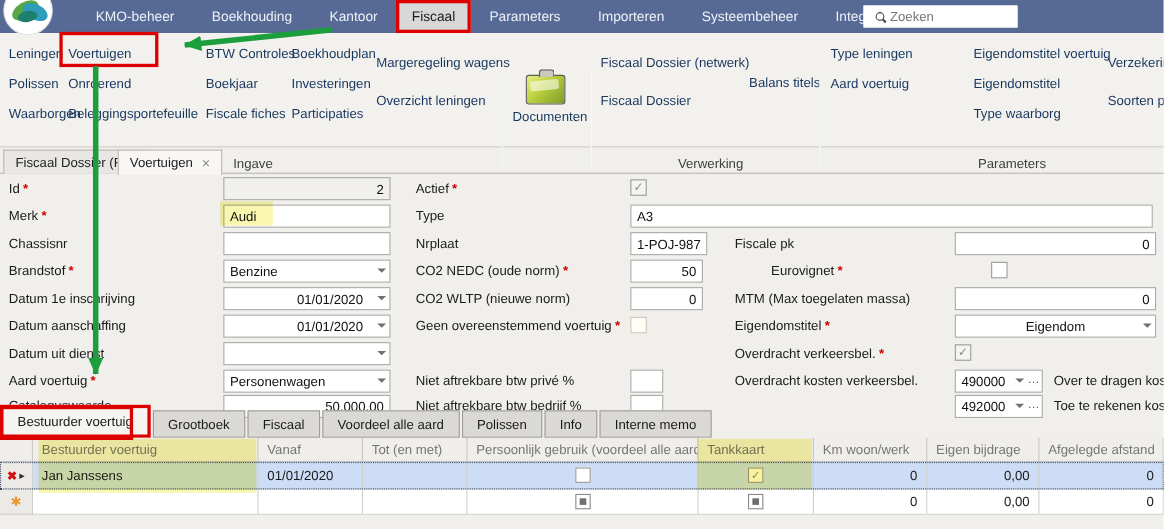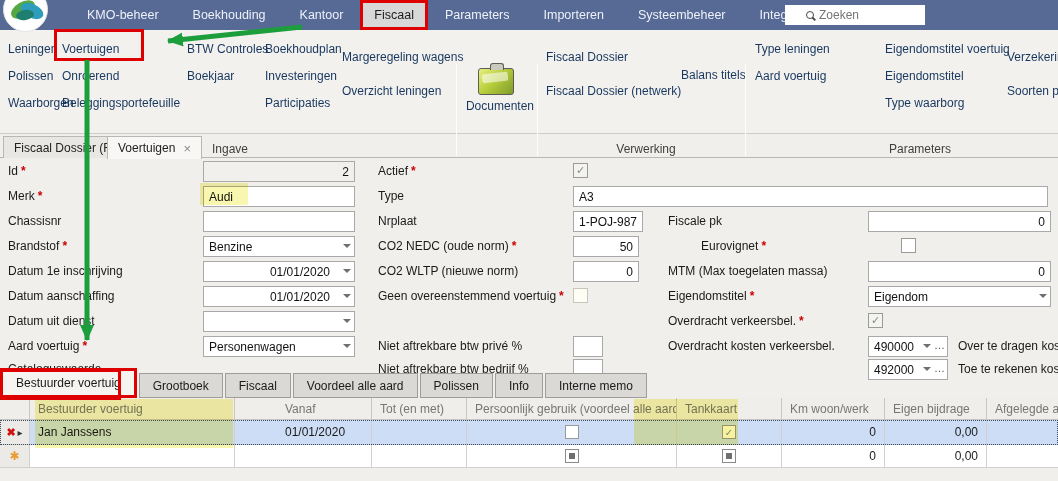--- a/index.html
+++ b/index.html
@@ -27,21 +27,21 @@
   .menu-item {
     color:#eef1f8; padding:0 17px; height:30px; display:flex; align-items:center;
     cursor:default; white-space:nowrap; font-size:12.5px;
   }
   .menu-item.boxed {
     background:#d8d8d8; color:#1b1b1b; border:3px solid #de0000;
     height:30px; padding:0 11px;
   }
   .searchbox {
     position:absolute; left:785px; top:5px; width:140px; height:20px;
-    background:#fff; border:1px solid #fff; display:flex; align-items:center; padding:0 20px; gap:5px;
+    background:#fff; border:1px solid #fff; display:flex; align-items:center; padding:0 10px; gap:5px;
   }
   .mag { position:relative; width:8px; height:8px; flex:0 0 auto; }
   .mag::before { content:""; position:absolute; left:0; top:0; width:6px; height:6px; border:1.4px solid #4a4a4a; border-radius:50%; }
   .mag::after { content:""; position:absolute; width:4px; height:1.6px; background:#4a4a4a; transform:rotate(45deg); right:-2px; bottom:-1px; }
   .searchbox input { border:none; outline:none; width:110px; font:12px "Liberation Sans",sans-serif; color:#222; background:transparent; }
 
   
   .ribbon { position:absolute; left:0; top:30px; width:1058px; height:104px; background:#f3f1ee; border-bottom:1px solid #cfcdc8; }
   .rcol { position:absolute; display:flex; flex-direction:column; }
   .rlink { color:#17375e; height:27px; line-height:27px; white-space:nowrap; cursor:default; }
@@ -90,21 +90,21 @@
 
   
   .grid { position:absolute; left:0; top:398px; width:1058px; }
   .grow { display:flex; width:1058px; }
   .gcell { border-right:1px solid #d2d0cc; padding:0 8px; display:flex; align-items:center;
     white-space:nowrap; overflow:hidden; }
   .ghead { height:22px; background:#f0eeeb; border-bottom:1px solid #c6c4c0; color:#767676; }
   .ghead .gcell { border-right:1px solid #c9c7c3; }
   .gc0 { width:30px; flex:0 0 30px; justify-content:center; padding:0; }
   .gc1 { width:205px; flex:0 0 205px; }
-  .gc2 { width:95px; flex:0 0 95px;margin-left:42px; }
+  .gc2 { width:95px; flex:0 0 95px; }
   .gc3 { width:95px; flex:0 0 95px; }
   .gc4 { width:210px; flex:0 0 210px; justify-content:center; }
   .gc5 { width:105px; flex:0 0 105px; justify-content:center; }
   .gc6 { width:103px; flex:0 0 103px; justify-content:flex-end; }
   .gc7 { width:102px; flex:0 0 102px; justify-content:flex-end; }
   .gc8 { width:113px; flex:0 0 113px; justify-content:flex-end; }
   .ghead .gc4, .ghead .gc5 { justify-content:flex-start; }
   .ghead .gc6, .ghead .gc7, .ghead .gc8 { justify-content:flex-start; }
   .rowsel { height:25px; background:#eceae7; border-bottom:1px solid #d2d0cc; }
   .drow1 { height:25px; background:#cdddf5; outline:1px dotted #3c4a66; outline-offset:-1px; border-bottom:1px solid #c0cce0; }
@@ -159,42 +159,43 @@
       <span class="rlink">Waarborgen</span>
     </div>
     <div class="rcol" style="left:62px; top:6px;">
       <span class="rlink">Voertuigen</span>
       <span class="rlink">Onroerend</span>
       <span class="rlink">Beleggingsportefeuille</span>
     </div>
     <div class="rcol" style="left:187px; top:6px;">
       <span class="rlink">BTW Controles</span>
       <span class="rlink">Boekjaar</span>
+      <span class="rlink">Fiscale fiches</span>
     </div>
     <div class="rcol" style="left:265px; top:6px;">
       <span class="rlink">Boekhoudplan</span>
       <span class="rlink">Investeringen</span>
       <span class="rlink">Participaties</span>
     </div>
     <div class="rcol" style="left:342px; top:14px; gap:7px;">
       <span class="rlink">Margeregeling wagens</span>
       <span class="rlink">Overzicht leningen</span>
     </div>
     <div class="rgroup-label" style="left:120px; width:220px;">Ingave</div>
     <div class="rdiv" style="left:456px;"></div>
 
     <div class="doc-block">
       <div class="briefcase"></div>
       <div class="doc-label">Documenten</div>
     </div>
     <div class="rdiv" style="left:537px;"></div>
 
     <div class="rcol" style="left:546px; top:14px; gap:7px;">
+      <span class="rlink">Fiscaal Dossier (netwerk)</span>
       <span class="rlink">Fiscaal Dossier</span>
-      <span class="rlink">Fiscaal Dossier (netwerk)</span>
     </div>
     <div class="rcol" style="left:681px; top:32px;">
       <span class="rlink">Balans titels</span>
     </div>
     <div class="rgroup-label" style="left:546px; width:200px;">Verwerking</div>
     <div class="rdiv" style="left:745px;"></div>
 
     <div class="rcol" style="left:755px; top:6px;">
       <span class="rlink">Type leningen</span>
       <span class="rlink">Aard voertuig</span>
@@ -256,20 +257,21 @@
         <span class="inp" style="left:195px; width:152px;"></span>
         <span class="arrow" style="left:335px;"></span>
       </div>
       <div class="frow" style="top:177px; width:360px;">
         <span class="flabel"><span>Aard voertuig</span><span class="req">*</span></span>
         <span class="inp" style="left:195px; width:152px;">Personenwagen</span>
         <span class="arrow" style="left:335px;"></span>
       </div>
       <div class="frow" style="top:200px; width:360px;">
         <span class="flabel"><span>Cataloguswaarde</span></span>
+        <span class="inp num" style="left:195px; width:152px;">50.000,00</span>
       </div>
     </div>
 
     <div class="fcol" style="left:378px; width:680px;">
       <div class="frow" style="top:2px; width:680px;">
         <span class="flabel"><span>Actief</span><span class="req">*</span></span>
         <span class="cb checked" style="left:195px;">
             <span>✓</span>
           </span>
       </div>
@@ -311,21 +313,21 @@
       <div class="frow" style="top:77px; width:390px;margin-left:33px;">
         <span class="flabel"><span>Eurovignet</span><span class="req">*</span></span>
         <span class="cb" style="left:200px;"></span>
       </div>
       <div class="frow" style="top:102px; width:390px;">
         <span class="flabel"><span>MTM (Max toegelaten massa)</span></span>
         <span class="inp num" style="left:200px; width:183px;">0</span>
       </div>
       <div class="frow" style="top:127px; width:390px;">
         <span class="flabel"><span>Eigendomstitel</span><span class="req">*</span></span>
-        <span class="inp" style="left:200px; width:183px;">Eigendom</span>
+        <span class="inp" style="left:200px; width:183px;text-align:center;">Eigendom</span>
         <span class="arrow" style="left:371px;"></span>
       </div>
       <div class="frow" style="top:152px; width:390px;">
         <span class="flabel"><span>Overdracht verkeersbel.</span><span class="req">*</span></span>
         <span class="cb checked" style="left:200px;">
             <span>✓</span>
           </span>
       </div>
       <div class="frow" style="top:177px; width:390px;">
         <span class="flabel"><span>Overdracht kosten verkeersbel.</span></span>

